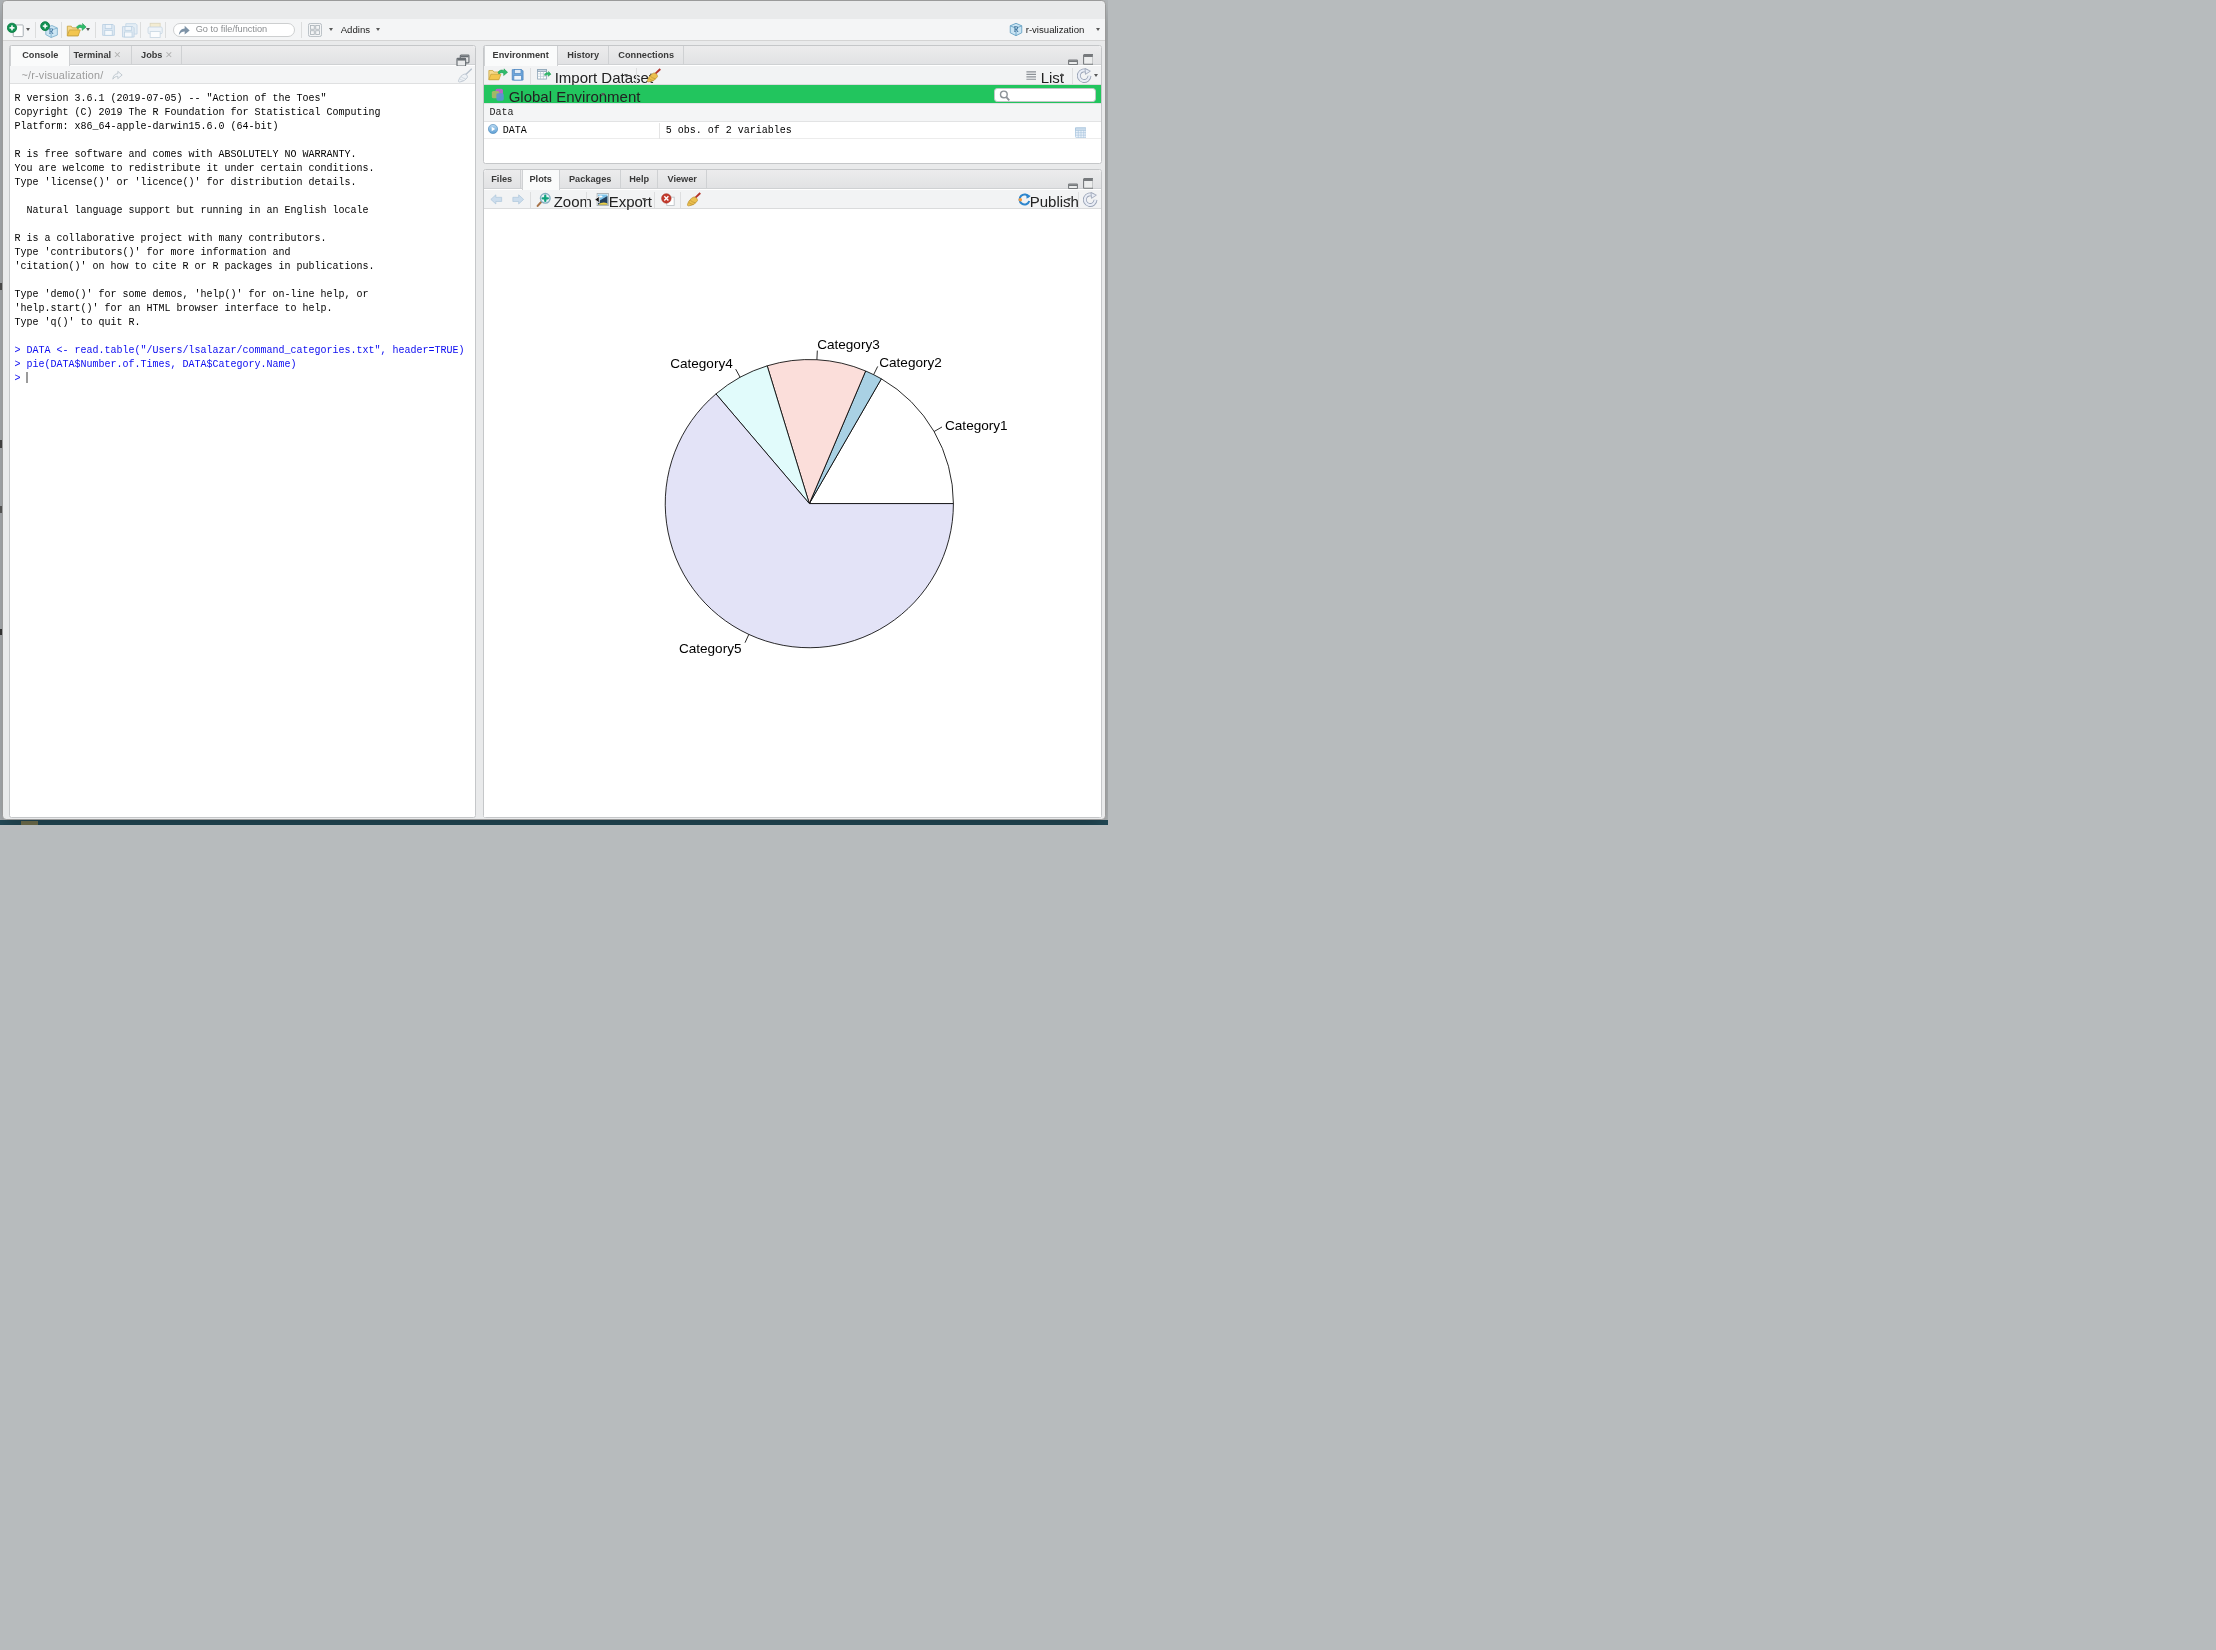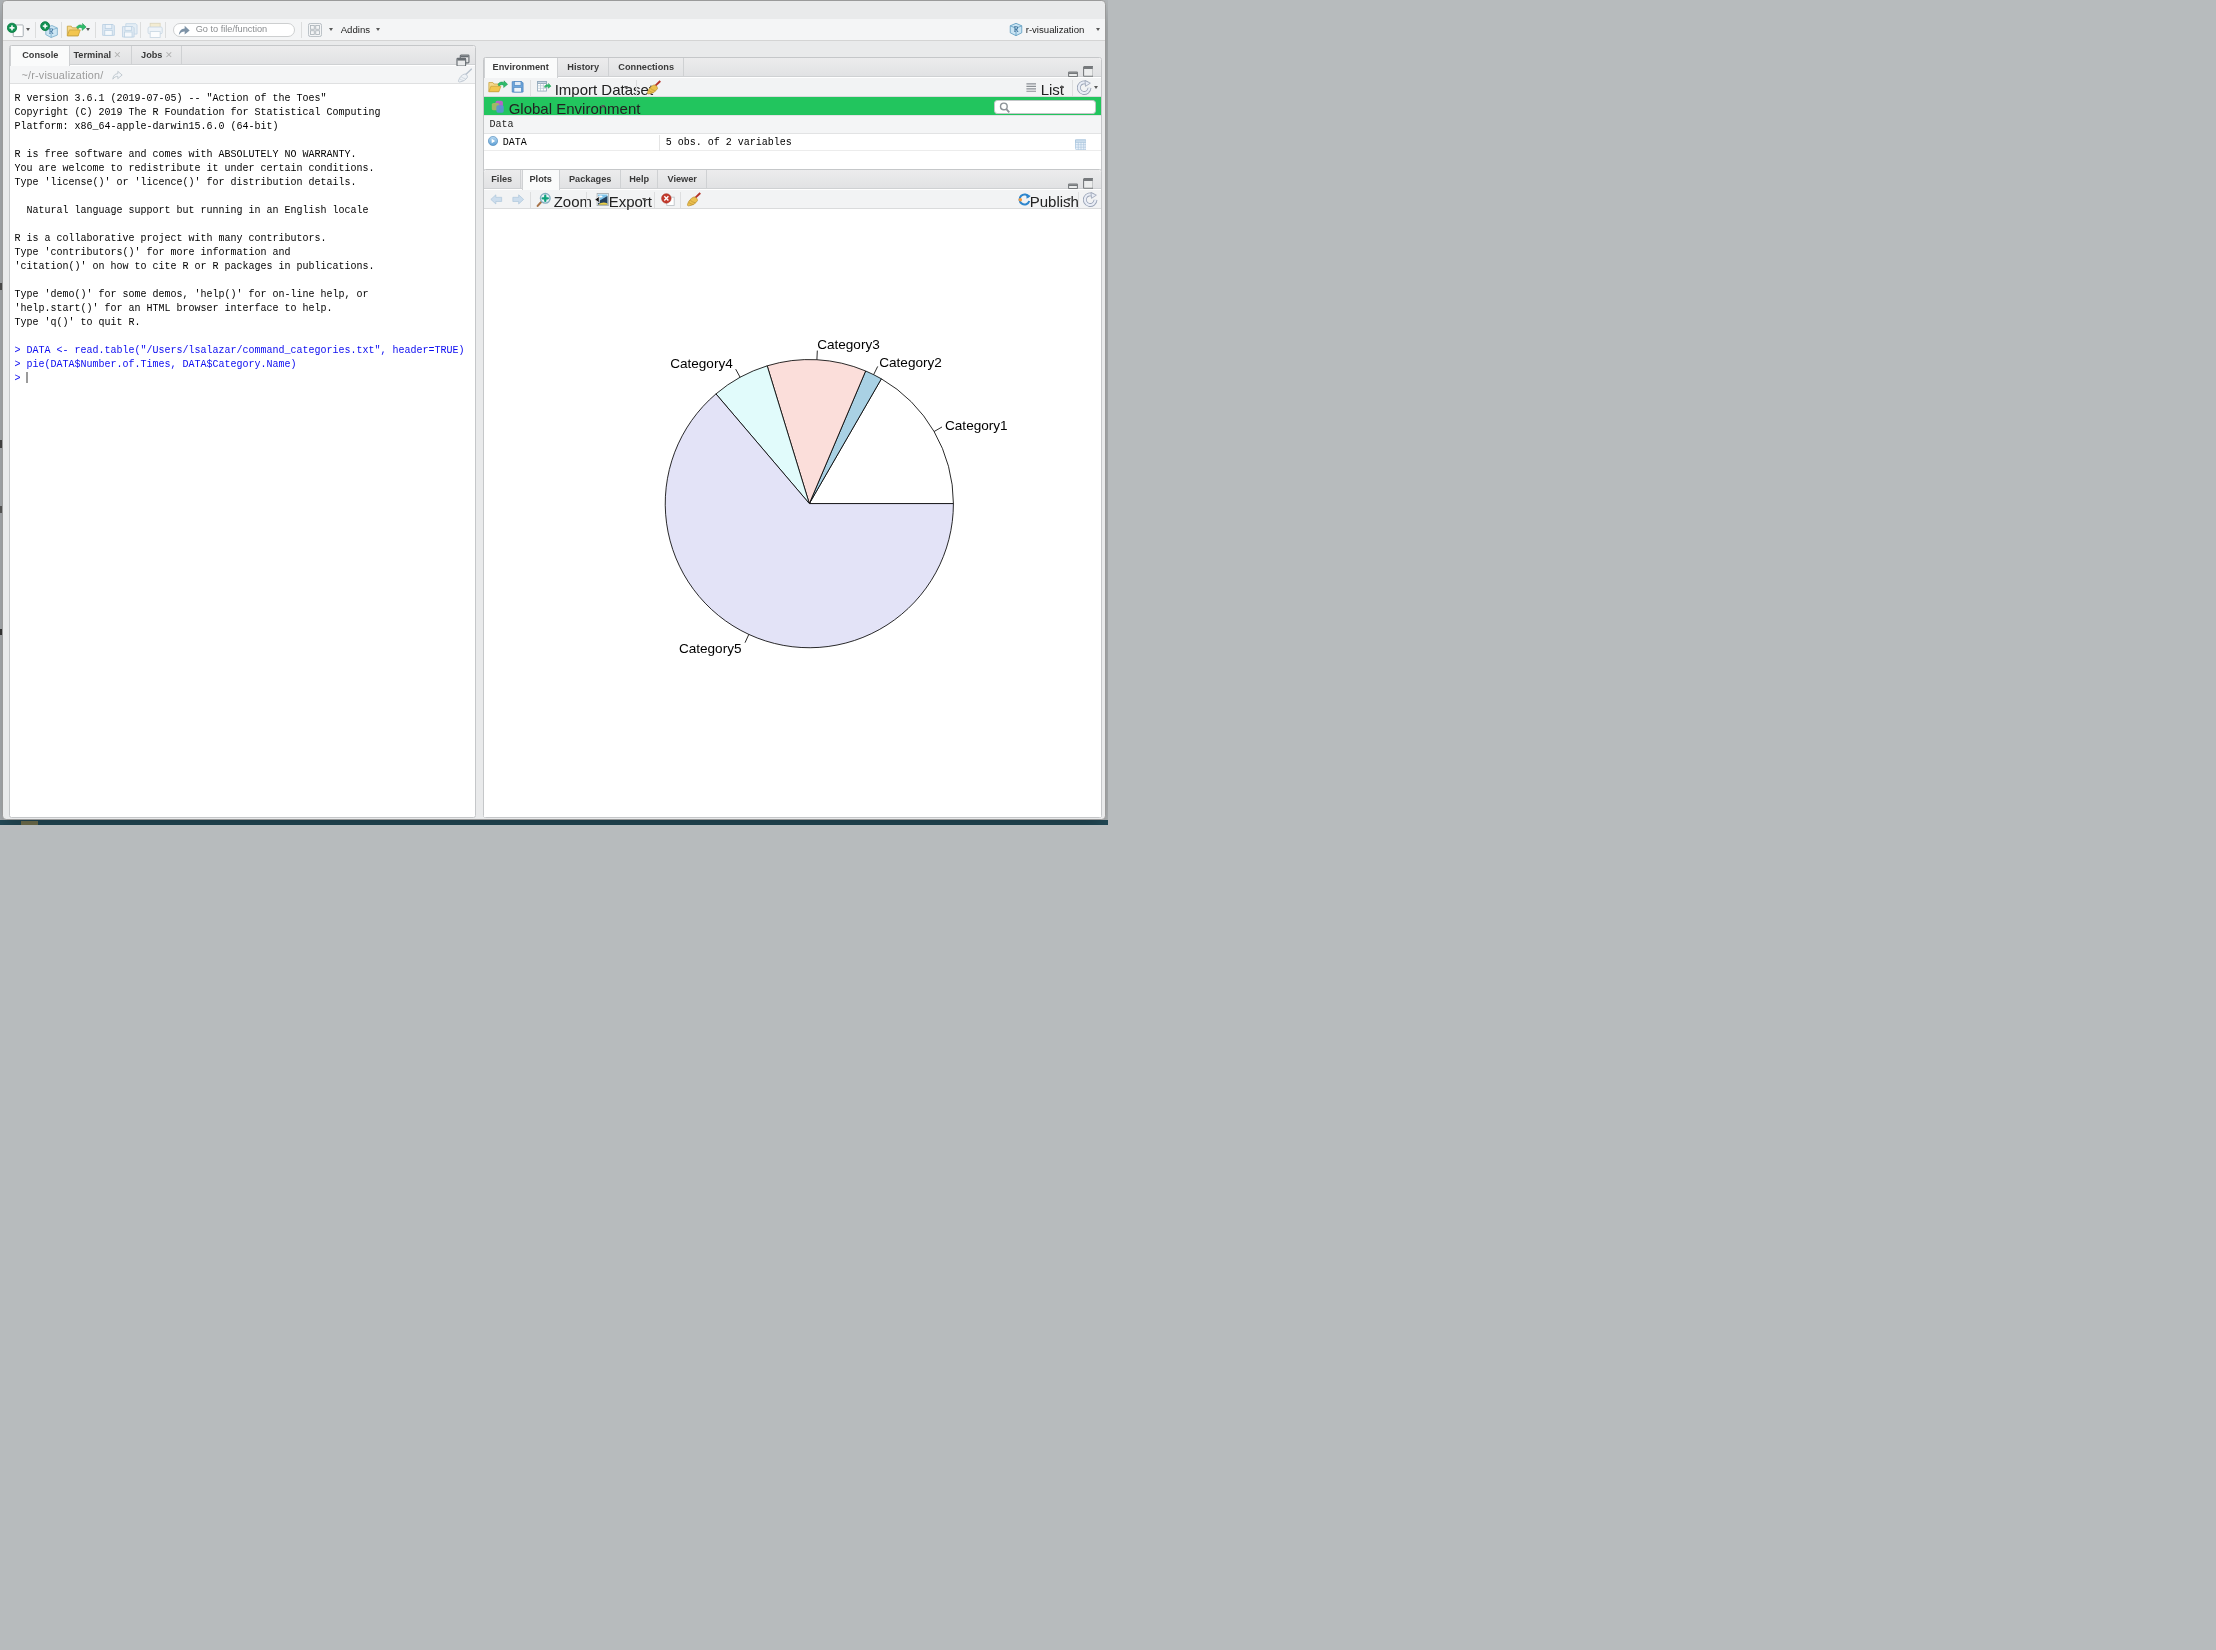--- a/index.html
+++ b/index.html
@@ -35,21 +35,21 @@
   
   #gotobox {
     position:absolute; left:170px; top:3.7px; width:122px; height:14px;
     background:#fff; border:0.8px solid #cdcfd0; border-radius:7px;
     color:#8e8e8e; font-size:9.6px; line-height:12.5px;
   }
   #addins-txt { position:absolute; left:338px; top:5px; font-size:9.6px; color:#1c1c1c; }
   
   .pane { position:absolute; background:#fff; border:0.8px solid #c5c7c9; border-radius:2.5px; }
   #console-pane { left:6.2px;  top:44px; width:467px; height:773px; }
-  #env-pane     { left:480px; top:56px; width:619px; height:119px; }
+  #env-pane     { left:480px; top:44px; width:619px; height:119px; }
   #files-pane   { left:480px; top:168px; width:619px; height:649px; }
   
   .tabstrip { position:absolute; left:0; top:0; right:0; height:19px;
      background:linear-gradient(#ececed,#e1e2e4); border-bottom:0.8px solid #cfd1d3;
      border-radius:2.5px 2.5px 0 0; }
   .tab { position:absolute; top:0; height:19px; line-height:19px; text-align:center;
      font-size:9.2px; font-weight:bold; color:#3a3a3a; }
   .tab.inactive { border-right:0.8px solid #cfd1d3; background:transparent; }
   .tab.active { background:#fafbfb; border-right:0.8px solid #cfd1d3; border-left:0.8px solid #cfd1d3; height:20px; }
   .tabx { color:#b0b0b0; font-weight:normal; font-size:9.2px; }

